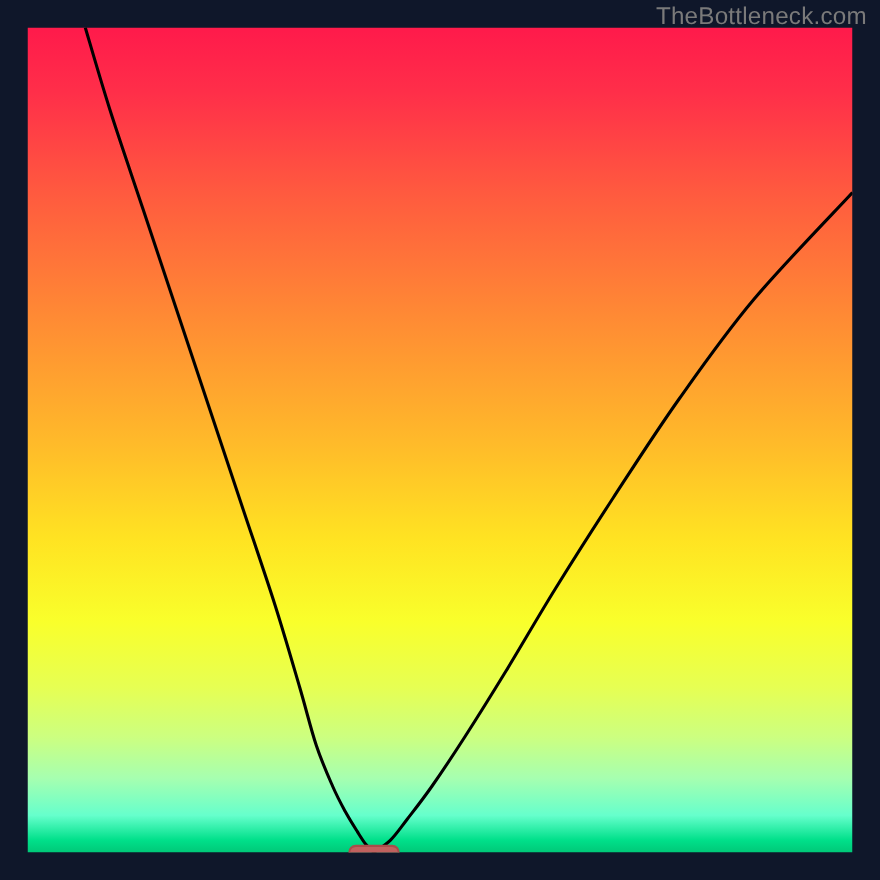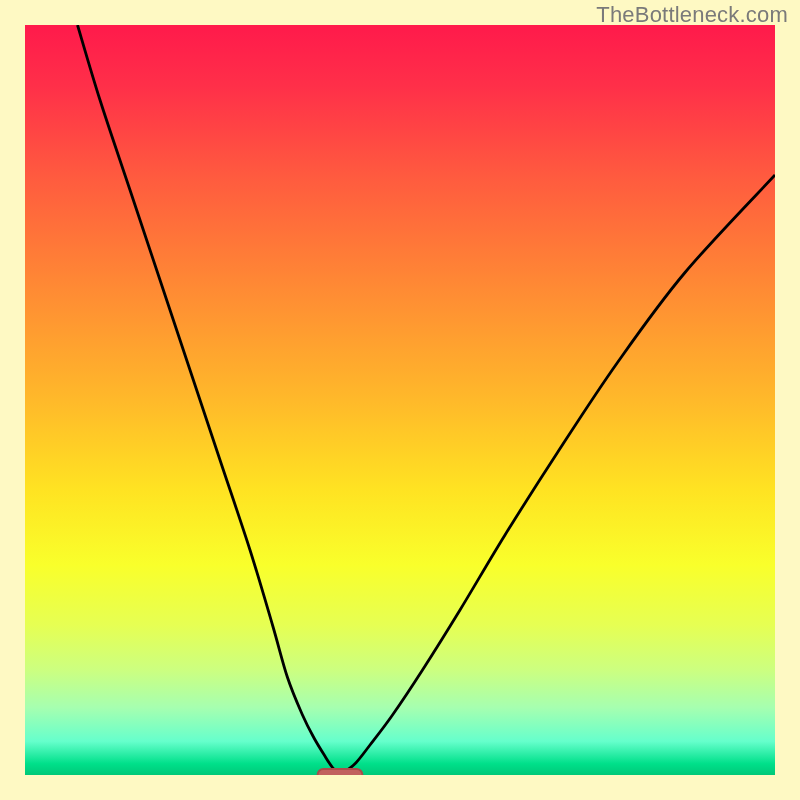--- a/index.html
+++ b/index.html
@@ -10,21 +10,21 @@
     overflow: hidden;
     background: #000;
     font-family: Arial, Helvetica, sans-serif;
   }
   .frame {
     position: absolute;
     left: 0;
     top: 0;
     width: 800px;
     height: 800px;
-    background: #fef9c3;
+    background: #0f172a;
   }
   .plot {
     position: absolute;
     left: 25px;
     top: 25px;
     width: 750px;
     height: 750px;
   }
   .watermark {
     position: absolute;

